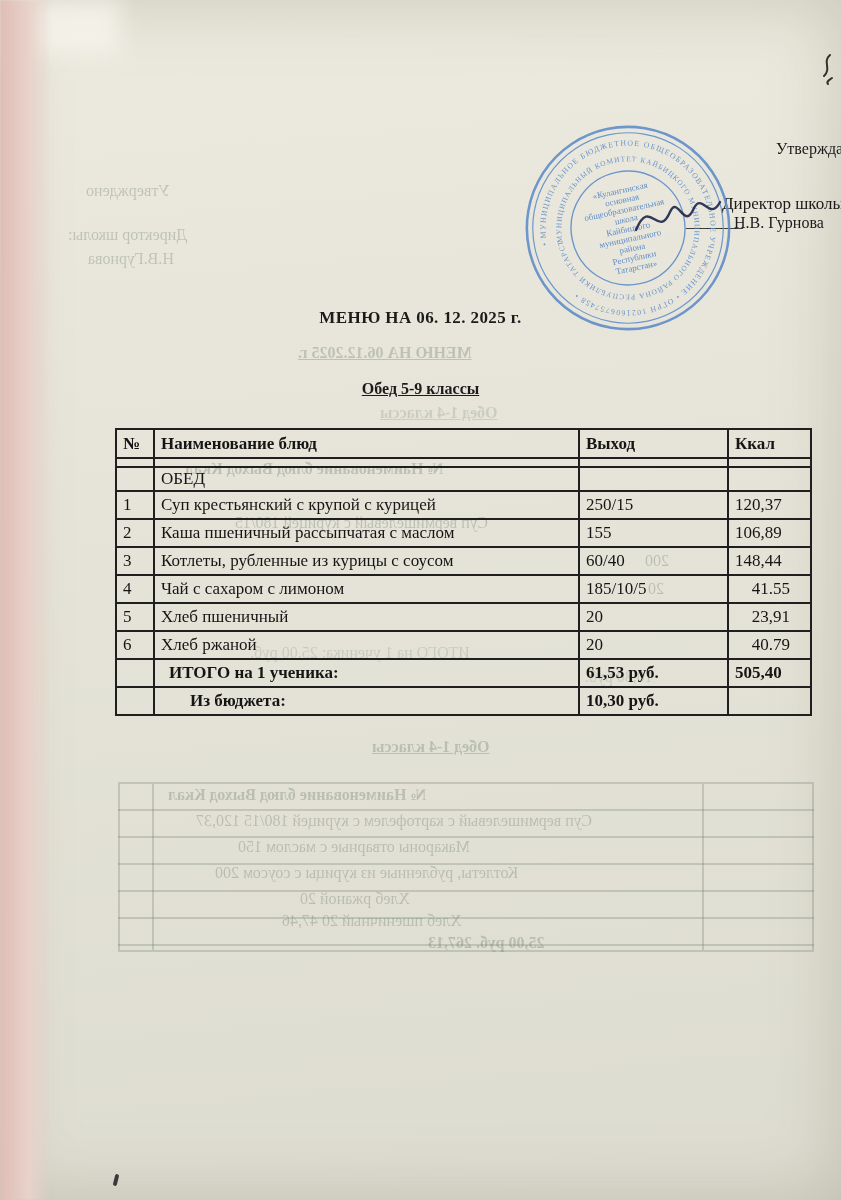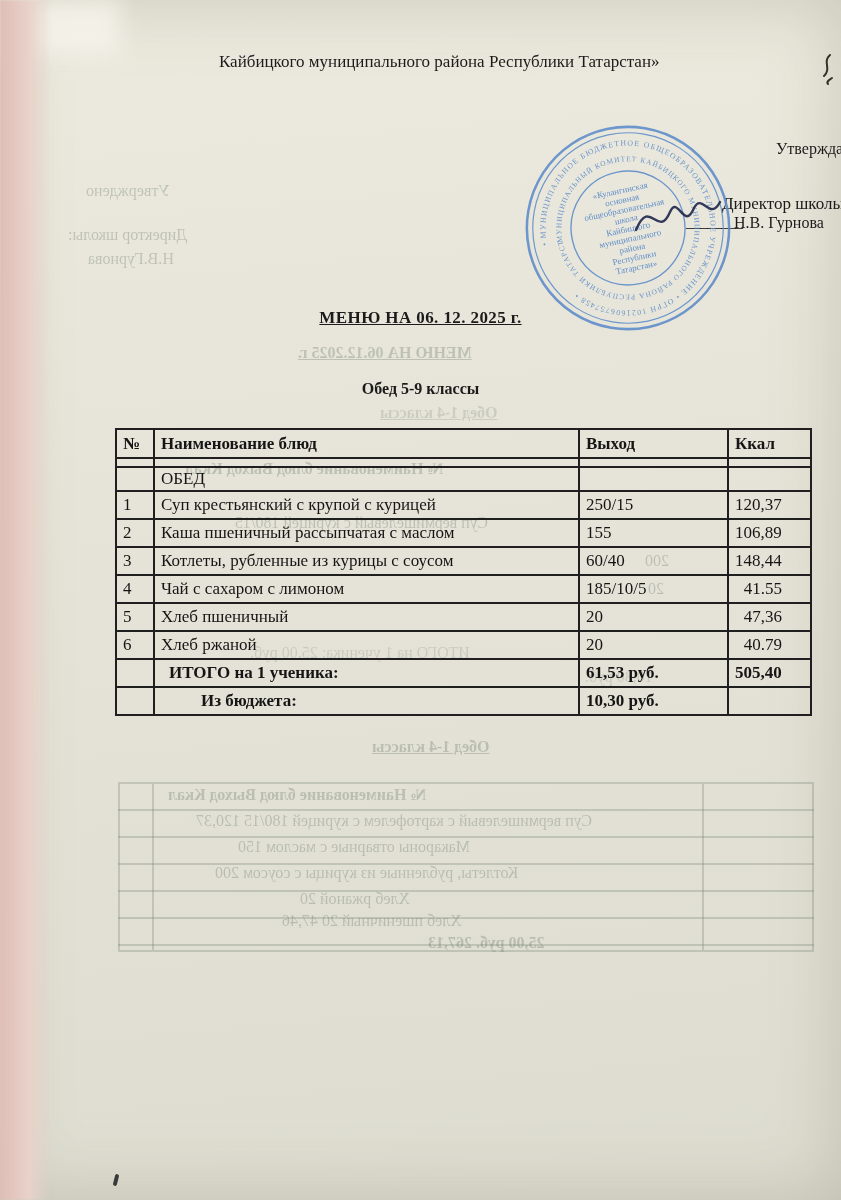--- a/index.html
+++ b/index.html
@@ -24,36 +24,36 @@
   .dirname{position:absolute;left:734px;top:214px;font-size:16px;white-space:nowrap;}
 
   
   .stamp{position:absolute;left:520px;top:120px;transform:rotate(-12deg);opacity:.88;}
   .sig{position:absolute;left:632px;top:190px;opacity:.92;}
   .penmark-tr{position:absolute;left:812px;top:52px;}
   .penmark-bl{position:absolute;left:114px;top:1174px;width:4px;height:12px;background:#3a3a3a;transform:rotate(14deg);border-radius:2px;}
 
   
   .menu-title{position:absolute;left:50%;top:308px;transform:translateX(-50%);
-    font-size:17px;font-weight:bold;text-decoration:underline;letter-spacing:.4px;white-space:nowrap;}
+    font-size:17px;font-weight:bold;letter-spacing:.4px;white-space:nowrap;}
   .menu-subtitle{position:absolute;left:50%;top:380px;transform:translateX(-50%);
-    font-size:16px;font-weight:bold;white-space:nowrap;}
+    font-size:16px;font-weight:bold;text-decoration:underline;white-space:nowrap;}
 
   
   .menu-table{position:absolute;left:115px;top:428px;width:695px;border-collapse:collapse;
     font-size:17px;color:#151515;table-layout:fixed;}
   .menu-table td{border:2px solid #1f1f1f;padding:1px 6px;height:24px;overflow:hidden;white-space:nowrap;vertical-align:middle;}
   .menu-table tr.h-head td{font-weight:bold;height:25px;}
   .menu-table tr.h-sp td{height:7px;padding:0;}
   .menu-table tr.h-sec td{height:19px;font-weight:normal;}
-  .menu-table td.kr{text-align:right;padding-right:28px;}
+  .menu-table td.kr{text-align:right;padding-right:20px;}
   .menu-table tr.h-total td{font-weight:bold;}
   .menu-table tr.h-total td.c-name{padding-left:14px;border-radius:13px;}
   .menu-table tr.h-budget td{font-weight:bold;}
-  .menu-table tr.h-budget td.c-name{padding-left:46px;}
+  .menu-table tr.h-budget td.c-name{padding-left:35px;}
 
   
   .bleed{position:absolute;transform:scaleX(-1);white-space:nowrap;
     color:#5f7264;opacity:.30;filter:blur(.5px);font-size:16px;}
   .bleed.b{font-weight:bold;}
   .bleed.u{text-decoration:underline;}
   .bleed-table{position:absolute;left:118px;top:782px;width:692px;height:166px;
     border:2px solid rgba(95,114,100,.30);opacity:.85;
     background:repeating-linear-gradient(to bottom,transparent 0 25px,rgba(95,114,100,.30) 25px 27px);}
   .bleed-table .v{position:absolute;top:0;bottom:0;width:2px;background:rgba(95,114,100,.30);}
@@ -85,21 +85,20 @@
     <span class="bleed b" style="left:168px;top:786px;">№   Наименование блюд   Выход   Ккал</span>
     <span class="bleed" style="left:196px;top:812px;">Суп вермишелевый с картофелем с курицей   180/15   120,37</span>
     <span class="bleed" style="left:238px;top:838px;">Макароны отварные с маслом   150</span>
     <span class="bleed" style="left:215px;top:864px;">Котлеты, рубленные из курицы с соусом   200</span>
     <span class="bleed" style="left:300px;top:890px;">Хлеб ржаной   20</span>
     <span class="bleed" style="left:282px;top:912px;">Хлеб пшеничный   20   47,46</span>
     <span class="bleed b" style="left:428px;top:934px;">25,00 руб.   267,13</span>
   </div>
 
   <div class="org-header">
-    <div>Кайбицкого муниципального района Республики Татарстан»</div>
   </div>
 
   <div class="approve">Утверждаю</div>
   <div class="director">Директор школы</div>
   <div class="signline">________</div>
   <div class="dirname">Н.В. Гурнова</div>
 
   <svg class="stamp" width="216" height="216" viewBox="0 0 220 220">
     <g fill="none" stroke="#5b8bca">
       <circle cx="110" cy="110" r="103" stroke-width="2.6"></circle>
@@ -187,21 +186,21 @@
       <tr>
         <td class="c-num">4</td>
         <td class="c-name">Чай с сахаром с лимоном</td>
         <td class="c-out">185/10/5</td>
         <td class="c-kcal kr">41.55</td>
       </tr>
       <tr>
         <td class="c-num">5</td>
         <td class="c-name">Хлеб пшеничный</td>
         <td class="c-out">20</td>
-        <td class="c-kcal kr">47,36</td>
+        <td class="c-kcal kr">23,91</td>
       </tr>
       <tr>
         <td class="c-num">6</td>
         <td class="c-name">Хлеб ржаной</td>
         <td class="c-out">20</td>
         <td class="c-kcal kr">40.79</td>
       </tr>
       <tr class="h-total">
         <td></td>
         <td class="c-name">ИТОГО на 1 ученика:</td>

